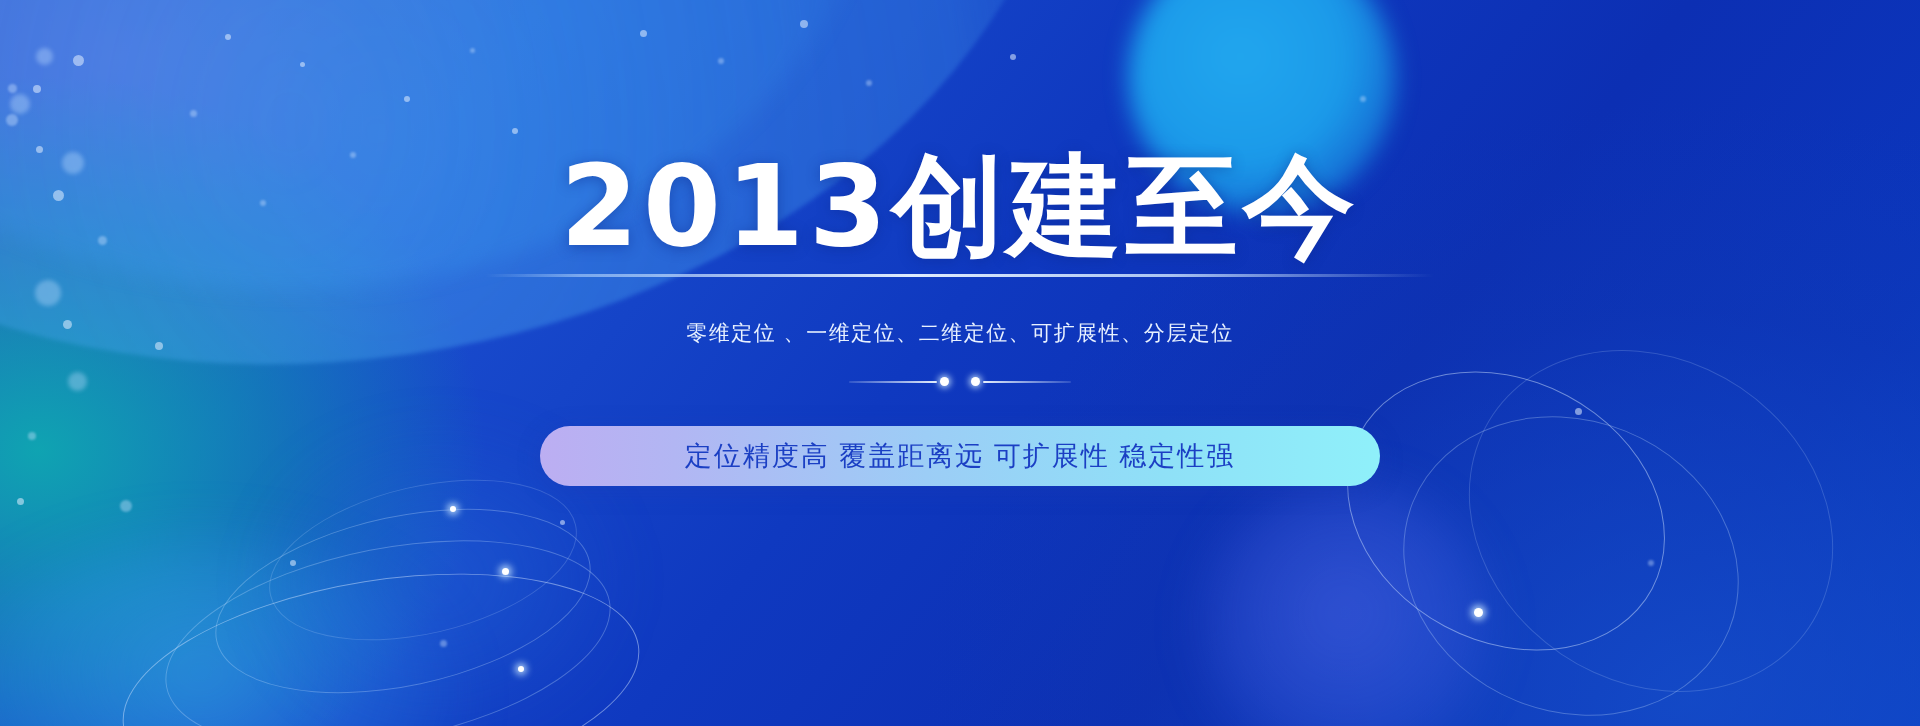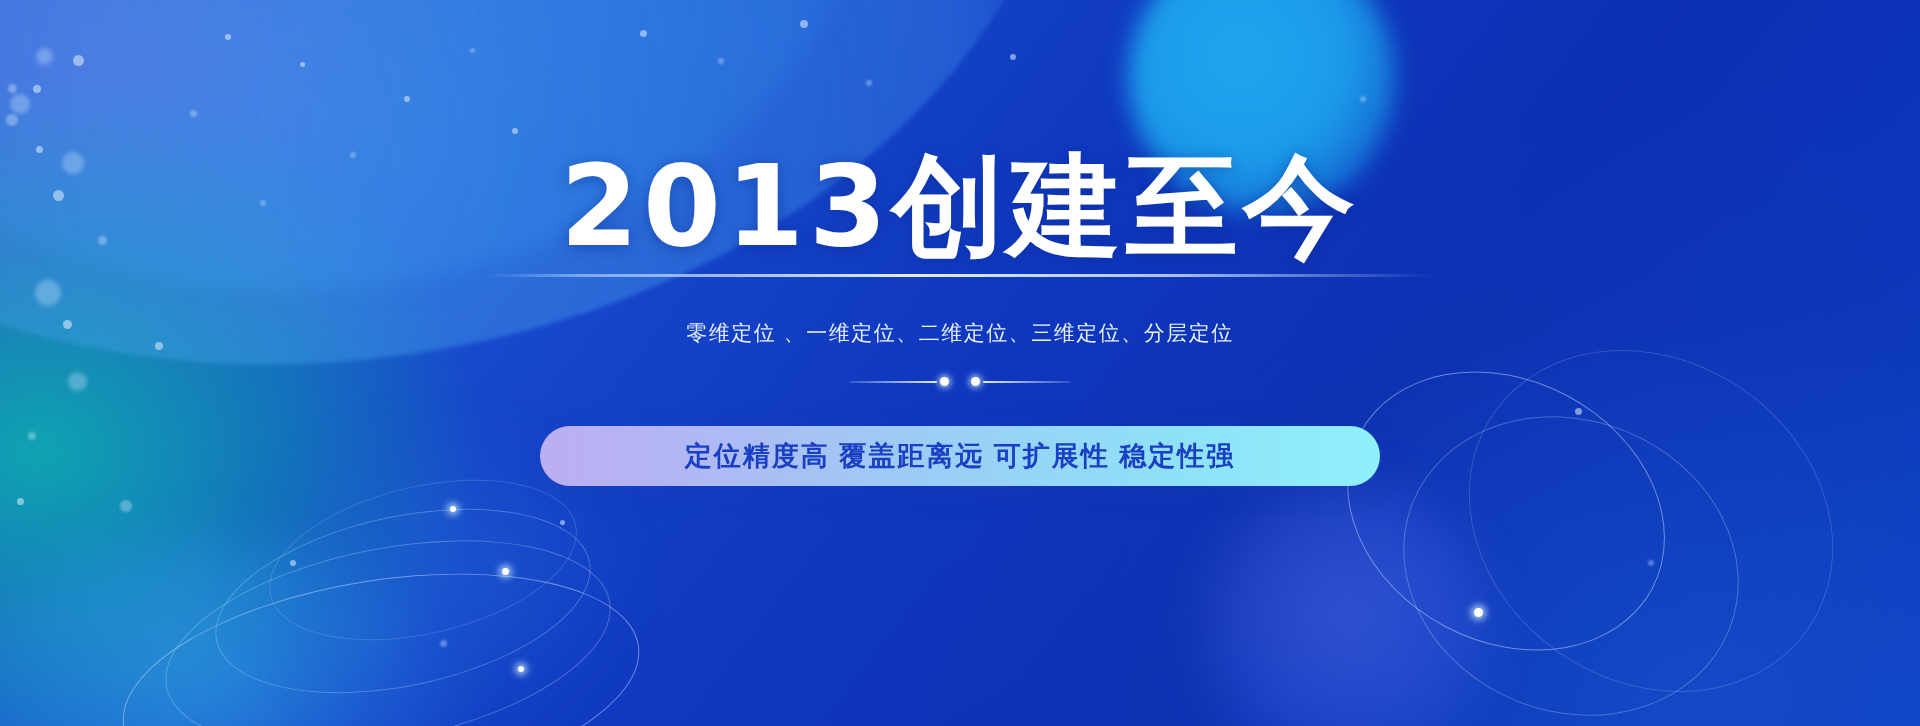--- a/index.html
+++ b/index.html
@@ -211,21 +211,21 @@
     border-radius: 30px;
     background: linear-gradient(90deg, #bcaef2 0%, #b2b6f3 16%, #9ccdf6 46%, #8fe0f7 74%, #8ff0fa 100%);
     display: flex;
     align-items: center;
     justify-content: center;
     box-shadow: 0 4px 22px rgba(30,60,180,0.35);
   }
   #feature-text {
     color: #1b3fc4;
     font-size: 27px;
-    font-weight: 700;
+    font-weight: 400;
     letter-spacing: 2px;
     white-space: nowrap;
   }
 </style>
 </head>
 <body>
 
 <div id="banner">
 
   <div class="layer">
@@ -290,21 +290,21 @@
     <div class="dot soft" style="left:440px; top:640px; width:7px;  height:7px;"></div>
     <div class="dot" style="left:560px; top:520px; width:5px;  height:5px;"></div>
   </div>
 
   <div id="content">
 
     <div id="title">2013创建至今</div>
 
     <div id="title-underline"></div>
 
-    <div id="subtitle">零维定位 、一维定位、二维定位、三维定位、分层定位</div>
+    <div id="subtitle">零维定位 、一维定位、二维定位、可扩展性、分层定位</div>
 
     <div id="pillars-row">
       <span class="deco-line left">
         <span class="bar"></span>
         <span class="ball"></span>
       </span>
 
 
       <span class="deco-line right">
         <span class="ball"></span>

